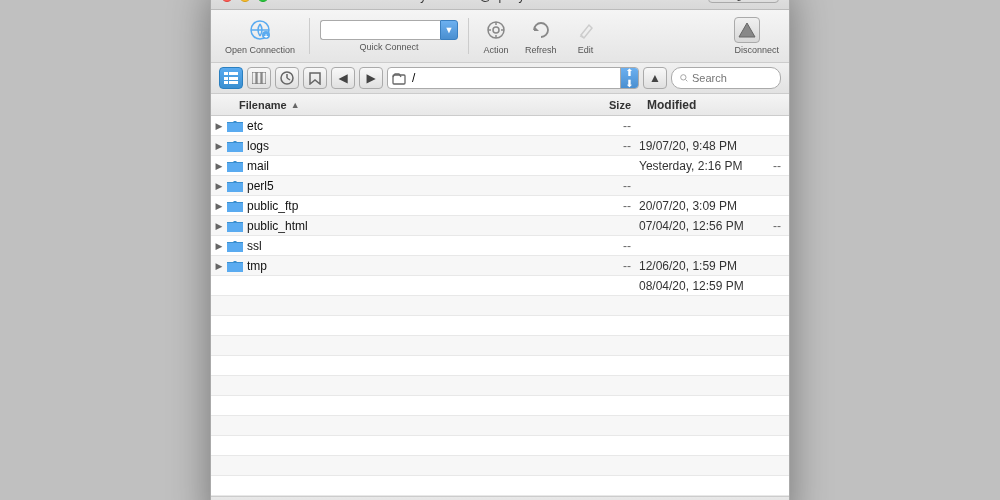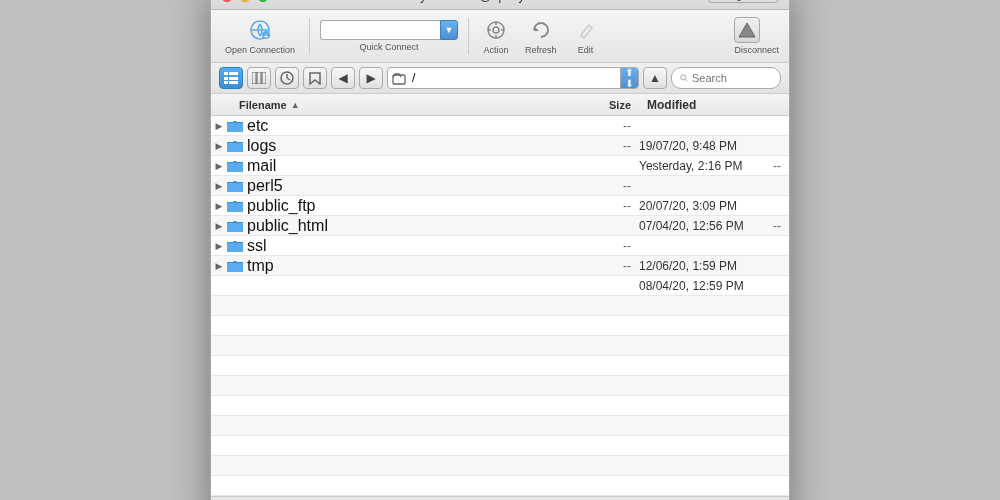--- a/index.html
+++ b/index.html
@@ -297,21 +297,21 @@
       margin-right: 4px;
       font-size: 13px;
       display: flex;
       align-items: center;
     }
     .folder-icon {
       color: #5aabf0;
     }
     .file-name {
       flex: 1;
-      font-size: 16px;
+      font-size: 12px;
       color: #111;
       padding-right: 4px;
     }
     .file-size {
       width: 80px;
       font-size: 12px;
       color: #666;
       text-align: right;
       padding-right: 8px;
     }

